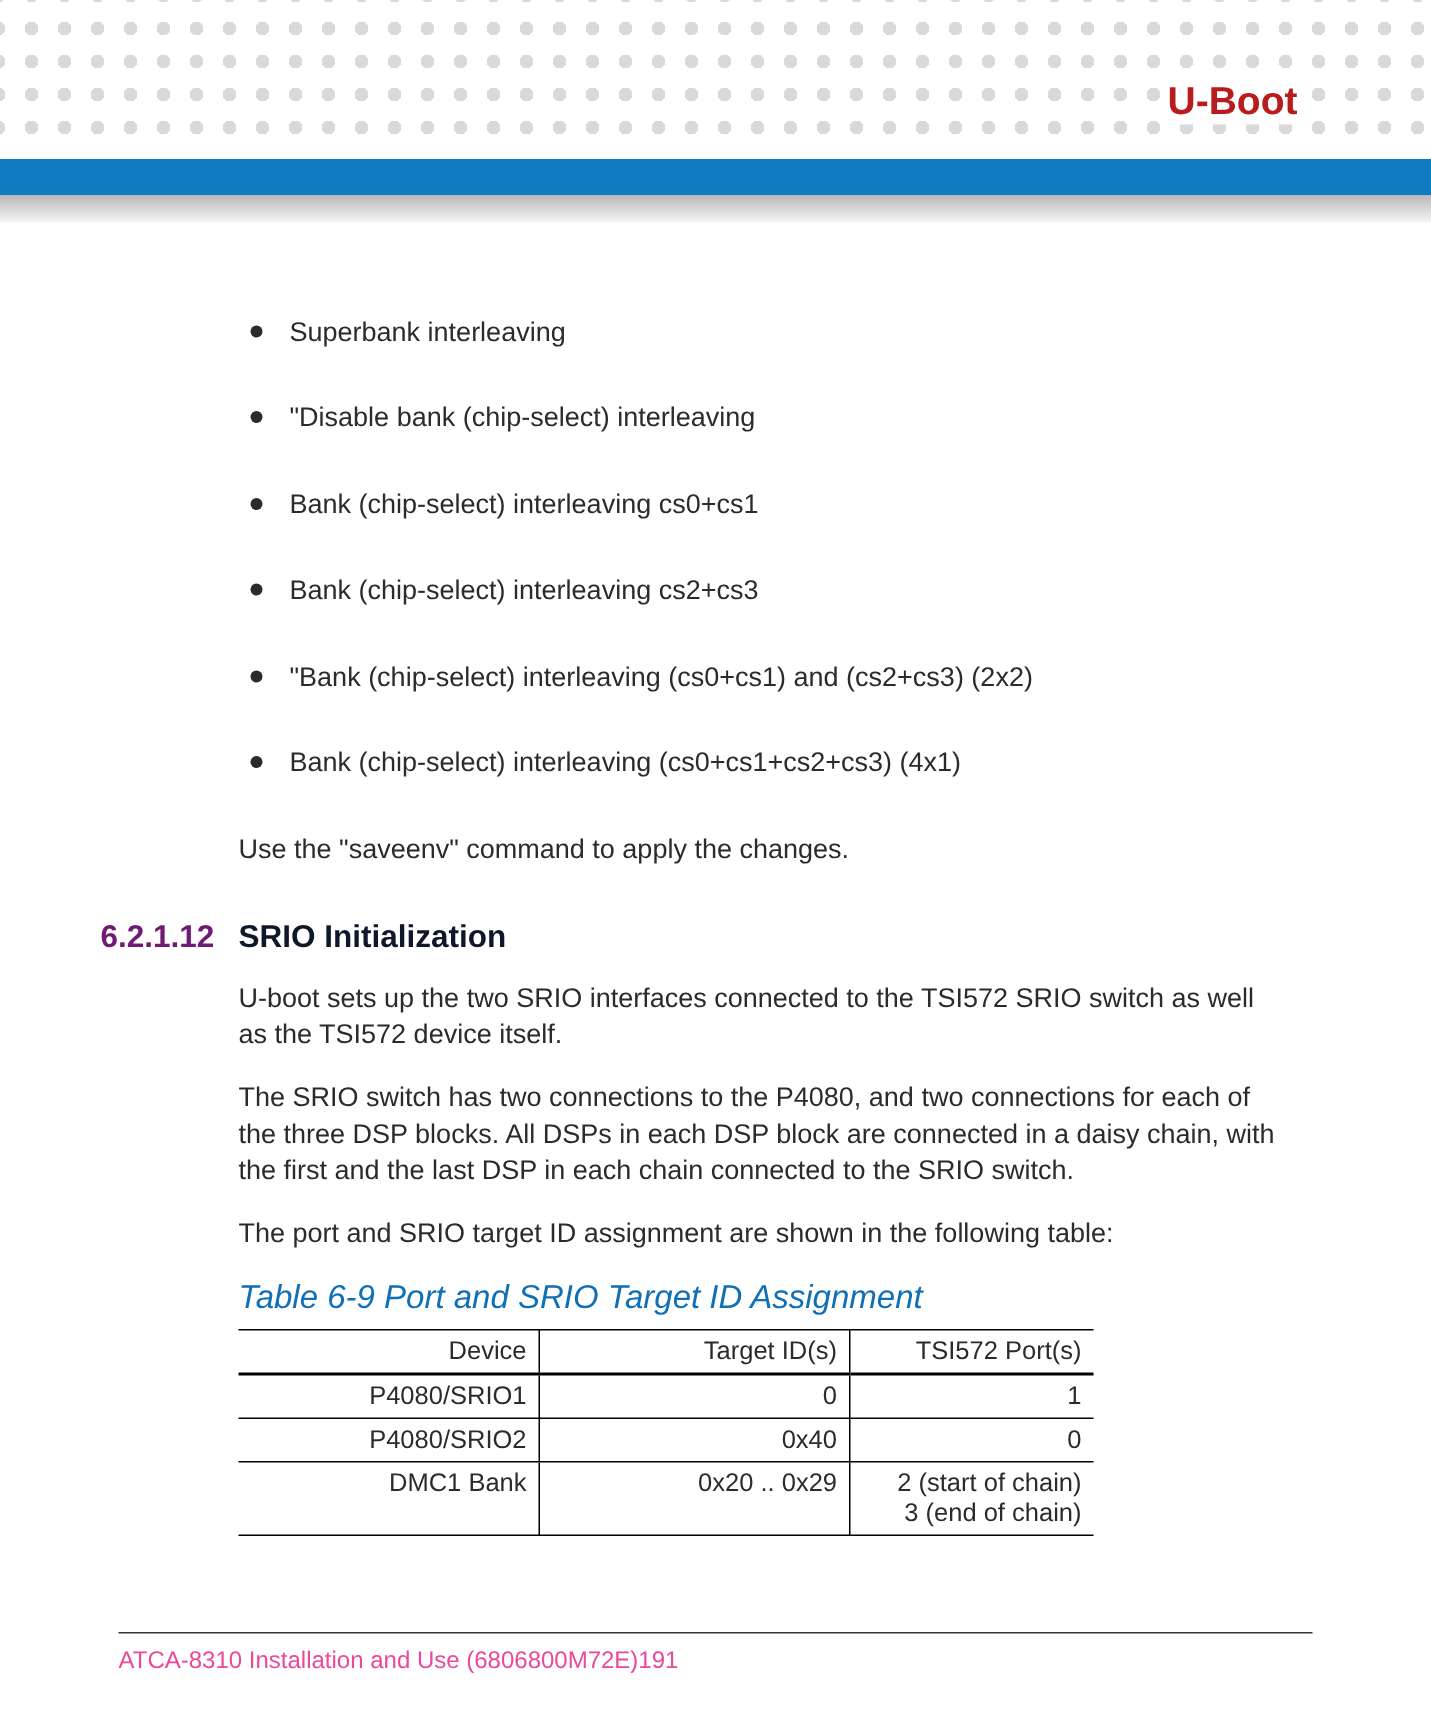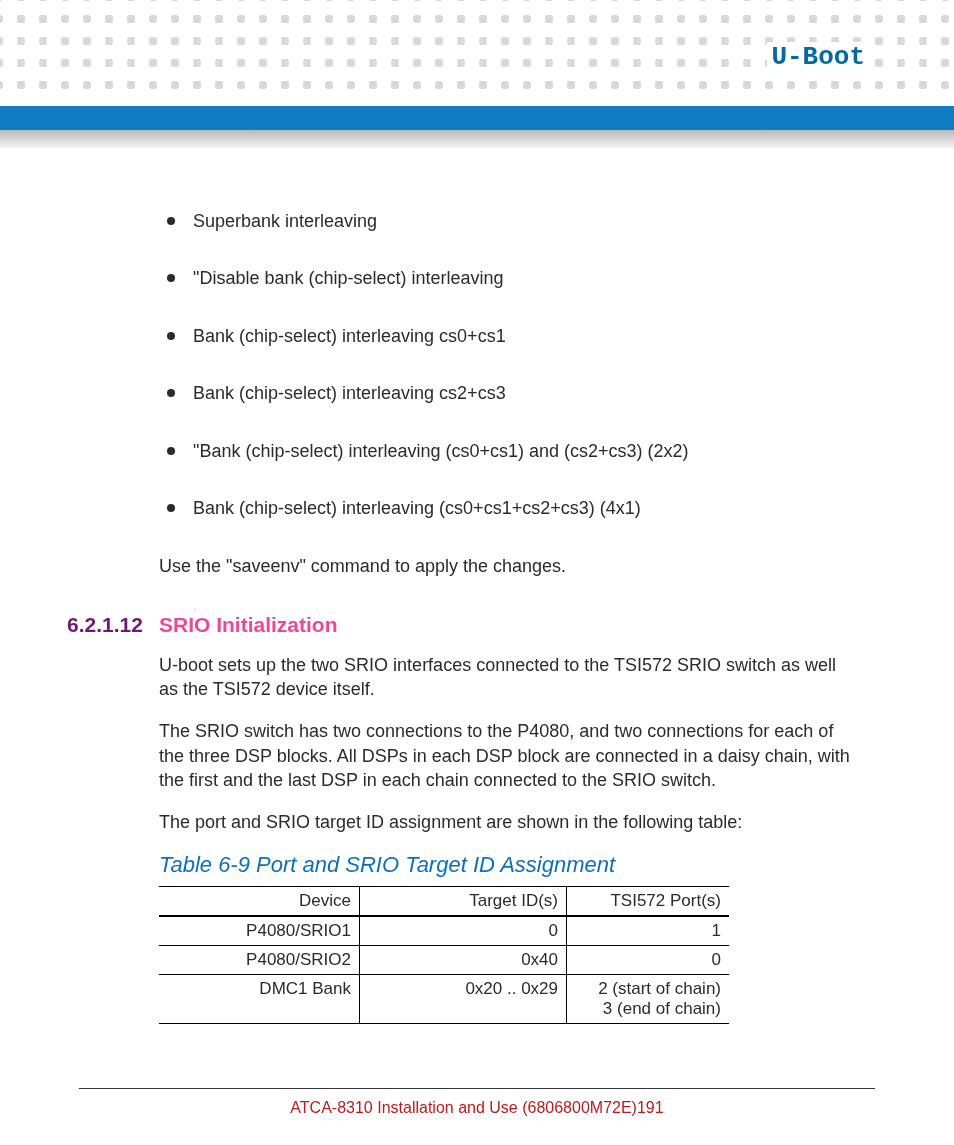--- a/index.html
+++ b/index.html
@@ -19,28 +19,27 @@
     top: 0;
     left: 0;
     width: 954px;
     height: 100px;
     background-image: radial-gradient(circle, #d9d9d9 4.5px, transparent 4.5px);
     background-size: 22px 22px;
     background-position: 10px 8px;
   }
   .header-title {
     position: absolute;
-    top: 42px;
+    top: 52px;
     right: 85px;
-    color: #0369a1;
+    color: #b91c1c;
     font-size: 26px;
     font-weight: 700;
     background: #fff;
     padding: 0 4px;
-    font-family: Liberation Mono, monospace;
   }
   .blue-bar {
     position: absolute;
     top: 106px;
     left: 0;
     width: 954px;
     height: 24px;
     background: #107bc0;
   }
   .grey-bar {
@@ -90,21 +89,21 @@
     margin: 34px 0 16px -92px;
   }
   .section-num {
     width: 92px;
     color: #701a75;
     font-size: 21px;
     font-weight: 700;
     flex-shrink: 0;
   }
   .section-title {
-    color: #ec4899;
+    color: #0f172a;
     font-size: 21px;
     font-weight: 700;
   }
   .table-caption {
     color: #0f6fb7;
     font-style: italic;
     font-size: 22px;
     margin: 18px 0 8px 0;
   }
   table.data {
@@ -139,23 +138,23 @@
     right: 79px;
     bottom: 56px;
     border-top: 1px solid #333;
   }
   .footer {
     position: absolute;
     left: 79px;
     right: 79px;
     bottom: 28px;
     display: flex;
-    justify-content: center;
+    justify-content: flex-start;
     font-size: 16px;
-    color: #b91c1c;
+    color: #ec4899;
   }
 </style>
 </head>
 <body>
 
 <div class="dots-bg"></div>
 <div class="header-title">U-Boot</div>
 <div class="blue-bar"></div>
 <div class="grey-bar"></div>
 

